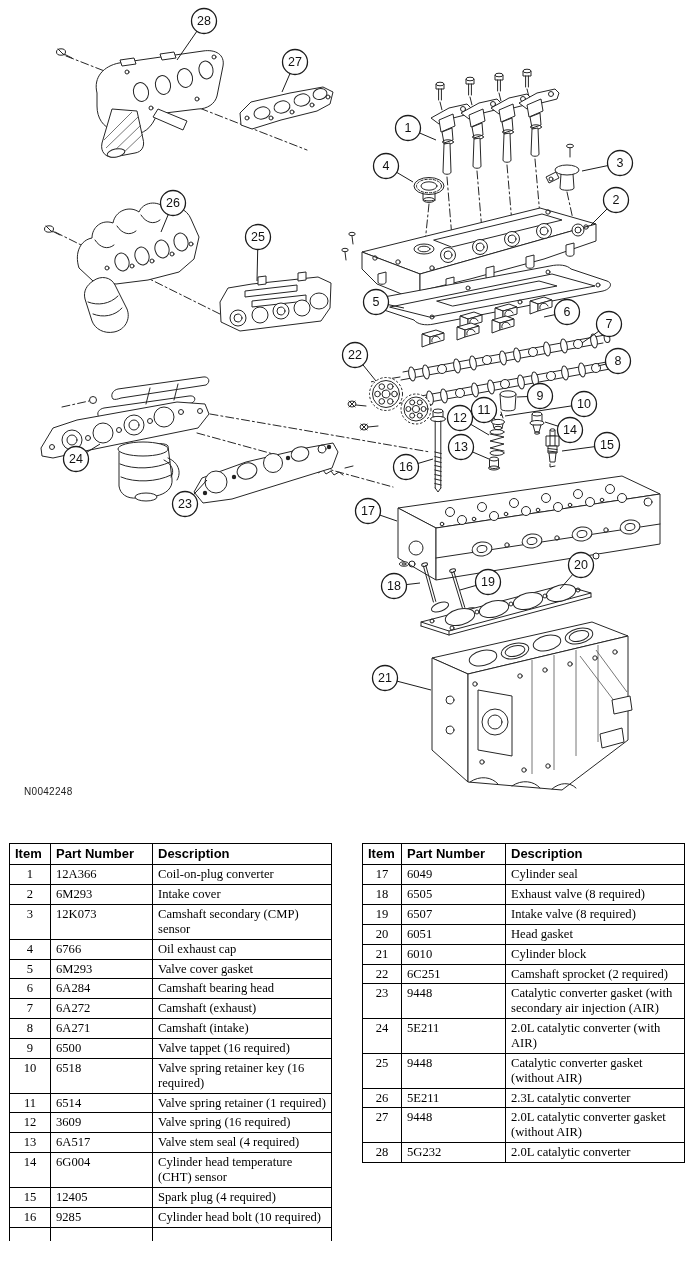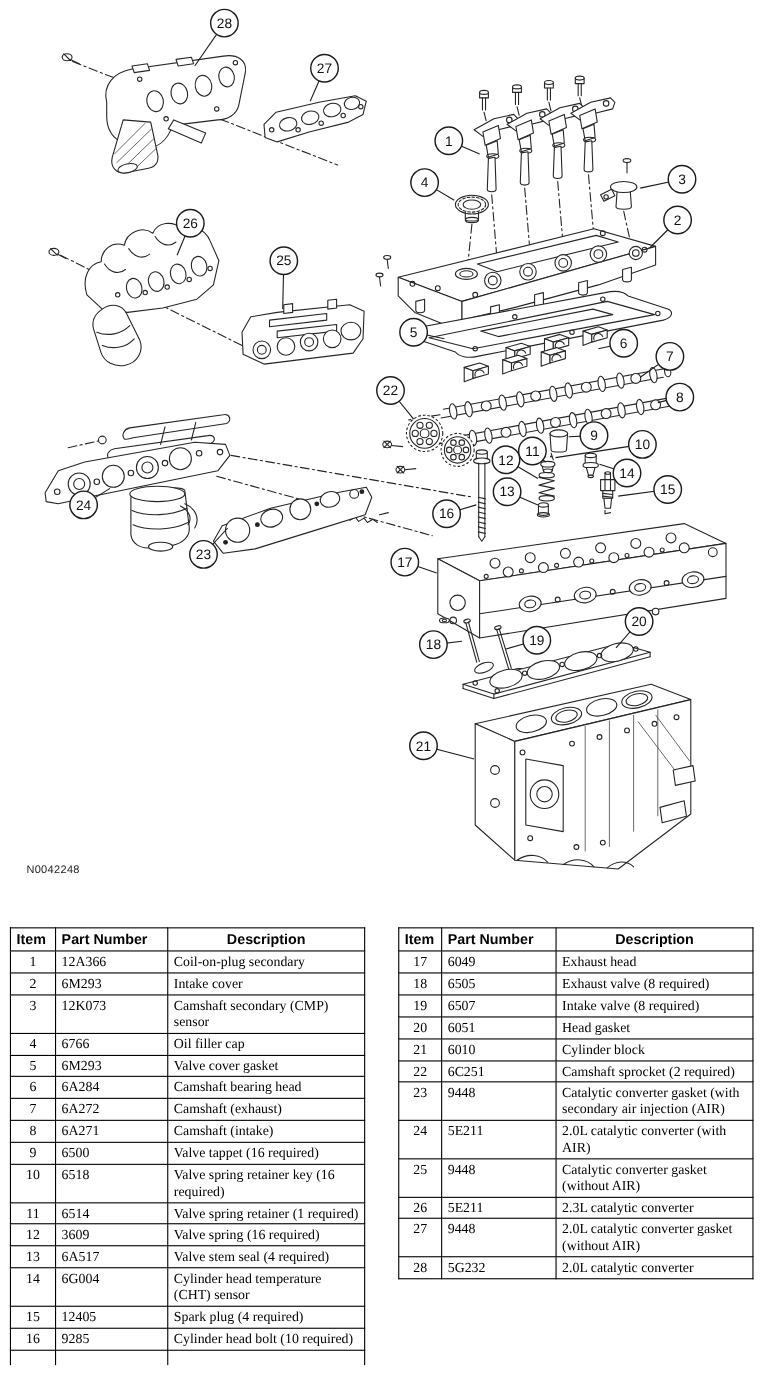--- a/index.html
+++ b/index.html
@@ -15,21 +15,21 @@
   .leader{stroke:#1c1c1c;stroke-width:1;}
   .bubble{fill:#ffffff;stroke:#1c1c1c;stroke-width:1.3;}
   .bubble-num{font:12.5px "Liberation Sans",sans-serif;text-anchor:middle;fill:#111;}
   .figure-id{position:absolute;left:24px;top:786px;font:10px "Liberation Sans",sans-serif;
              color:#222;letter-spacing:.3px;}
   table.parts{position:absolute;top:843px;border-collapse:collapse;table-layout:fixed;
               background:#fff;font:12.6px/1.18 "Liberation Serif",serif;color:#000;}
   #table-left{left:9px;width:322px;}
   #table-right{left:362px;width:322px;}
   .parts th,.parts td{border:1.4px solid #000;padding:2px 5px;vertical-align:top;overflow:hidden;}
-  .parts th{font:bold 13px/1.25 "Liberation Sans",sans-serif;text-align:center;height:16px;}
+  .parts th{font:bold 13px/1.25 "Liberation Sans",sans-serif;text-align:left;height:16px;}
   .parts th.h-item,.parts th.h-part{text-align:left;}
   .parts td.c-item{text-align:center;}
   .parts tr.stub-row td{height:9px;border-bottom:none;}
 </style>
 </head>
 <body>
 
 <div class="page">
 
   <div class="diagram">
@@ -648,36 +648,36 @@
       <tr>
         <th class="h-item">Item</th>
         <th class="h-part">Part Number</th>
         <th class="h-desc">Description</th>
       </tr>
     </thead>
     <tbody id="tbody-left">
         <tr>
           <td class="c-item">1</td>
           <td class="c-part">12A366</td>
-          <td class="c-desc">Coil-on-plug secondary</td>
+          <td class="c-desc">Coil-on-plug converter</td>
         </tr>
         <tr>
           <td class="c-item">2</td>
           <td class="c-part">6M293</td>
           <td class="c-desc">Intake cover</td>
         </tr>
         <tr>
           <td class="c-item">3</td>
           <td class="c-part">12K073</td>
           <td class="c-desc">Camshaft secondary (CMP) sensor</td>
         </tr>
         <tr>
           <td class="c-item">4</td>
           <td class="c-part">6766</td>
-          <td class="c-desc">Oil filler cap</td>
+          <td class="c-desc">Oil exhaust cap</td>
         </tr>
         <tr>
           <td class="c-item">5</td>
           <td class="c-part">6M293</td>
           <td class="c-desc">Valve cover gasket</td>
         </tr>
         <tr>
           <td class="c-item">6</td>
           <td class="c-part">6A284</td>
           <td class="c-desc">Camshaft bearing head</td>
@@ -750,21 +750,21 @@
       <tr>
         <th class="h-item">Item</th>
         <th class="h-part">Part Number</th>
         <th class="h-desc">Description</th>
       </tr>
     </thead>
     <tbody id="tbody-right">
         <tr>
           <td class="c-item">17</td>
           <td class="c-part">6049</td>
-          <td class="c-desc">Exhaust head</td>
+          <td class="c-desc">Cylinder seal</td>
         </tr>
         <tr>
           <td class="c-item">18</td>
           <td class="c-part">6505</td>
           <td class="c-desc">Exhaust valve (8 required)</td>
         </tr>
         <tr>
           <td class="c-item">19</td>
           <td class="c-part">6507</td>
           <td class="c-desc">Intake valve (8 required)</td>

